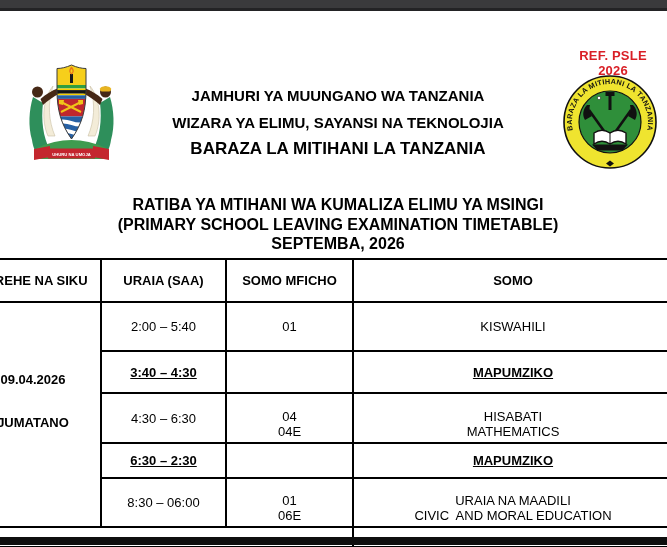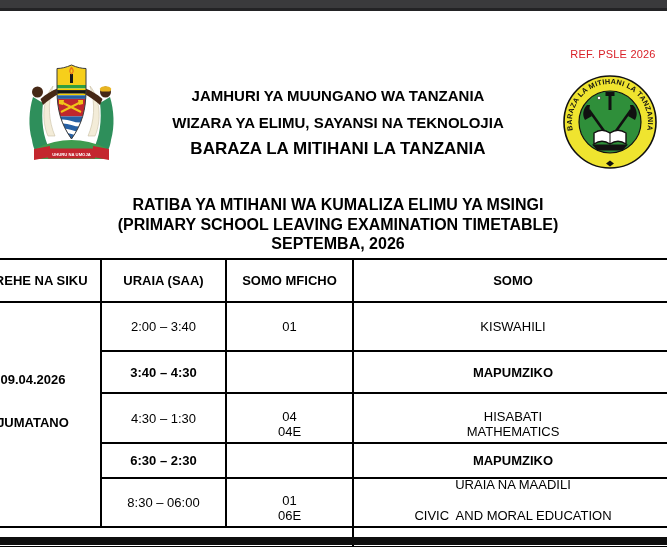--- a/index.html
+++ b/index.html
@@ -11,38 +11,38 @@
   .botbar{position:absolute;left:0;top:537px;width:667px;height:8px;background:#0e0e0e;z-index:6;}
 
   .coat{position:absolute;left:25px;top:60px;width:93px;height:113px;}
   .seal{position:absolute;left:563px;top:73px;width:94px;height:98px;}
 
   .centerline{position:absolute;left:6px;width:664px;text-align:center;font-weight:bold;white-space:nowrap;}
   .org1{top:87px;font-size:15px;}
   .org2{top:114px;font-size:15px;}
   .org3{top:139px;font-size:17px;}
   .ref{position:absolute;left:570px;top:48px;width:86px;text-align:center;
-       font-size:11px;font-weight:normal;color:#d91f26;letter-spacing:.2px;}
+       font-size:13px;font-weight:bold;color:#d91f26;letter-spacing:.2px;}
   .t1{top:196px;font-size:16px;}
   .t2{top:216px;font-size:16px;}
   .t3{top:235px;font-size:16px;}
 
   table.tt{position:absolute;left:-36px;top:258px;width:708px;border-collapse:collapse;table-layout:fixed;
            font-size:13px;z-index:2;}
   .tt th,.tt td{border:2px solid #000;padding:0;text-align:center;vertical-align:middle;overflow:hidden;}
   .tt th{font-size:13px;font-weight:bold;}
   tr.hr{height:43px;} tr.r1{height:49px;} tr.r2{height:42px;} tr.r3{height:50px;}
   tr.r4{height:35px;} tr.r5{height:49px;} tr.r6{height:20px;}
-  .b{font-weight:bold;}
+  .b{font-weight:bold;text-decoration:underline;}
   td.rel{position:relative;}
   .split{position:absolute;left:0;right:0;top:0;bottom:0;display:flex;flex-direction:column;
          justify-content:flex-end;align-items:center;padding:4px 0 3px;}
   .dwrap{position:absolute;left:0;right:0;top:0;bottom:0;display:flex;flex-direction:column;
          justify-content:center;align-items:center;gap:28px;transform:translateY(-14px);font-weight:bold;}
-  .pre{white-space:pre;margin-top:16px;}
+  .pre{white-space:pre;}
 </style>
 </head>
 <body>
 
 <div class="screen">
 
   <div class="topbar"></div>
 
   <svg class="coat" viewBox="0 0 93 113">
     <defs>
@@ -146,31 +146,31 @@
       </tr>
     </thead>
     <tbody>
       <tr class="r1">
         <td class="rel" rowspan="5">
           <div class="dwrap">
             <span>09.04.2026</span>
             <span>JUMATANO</span>
           </div>
         </td>
-        <td>2:00 – 3:40</td>
+        <td>2:00 – 5:40</td>
         <td>01</td>
         <td>KISWAHILI</td>
       </tr>
       <tr class="r2">
         <td class="b">3:40 – 4:30</td>
         <td></td>
         <td class="b">MAPUMZIKO</td>
       </tr>
       <tr class="r3">
-        <td>4:30 – 1:30</td>
+        <td>4:30 – 6:30</td>
         <td class="rel">
           <div class="split">
             <span>04</span>
             <span>04E</span>
           </div>
         </td>
         <td class="rel">
           <div class="split">
             <span>HISABATI</span>
             <span>MATHEMATICS</span>

